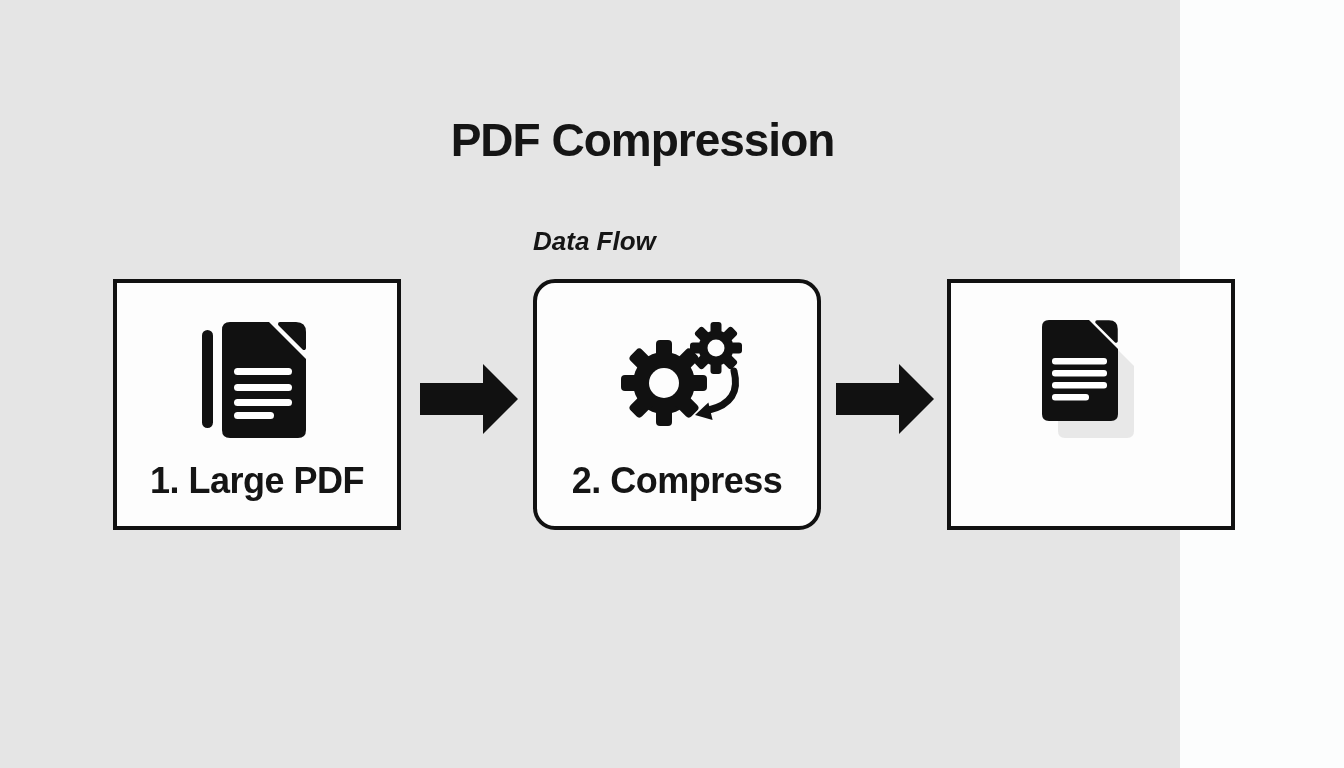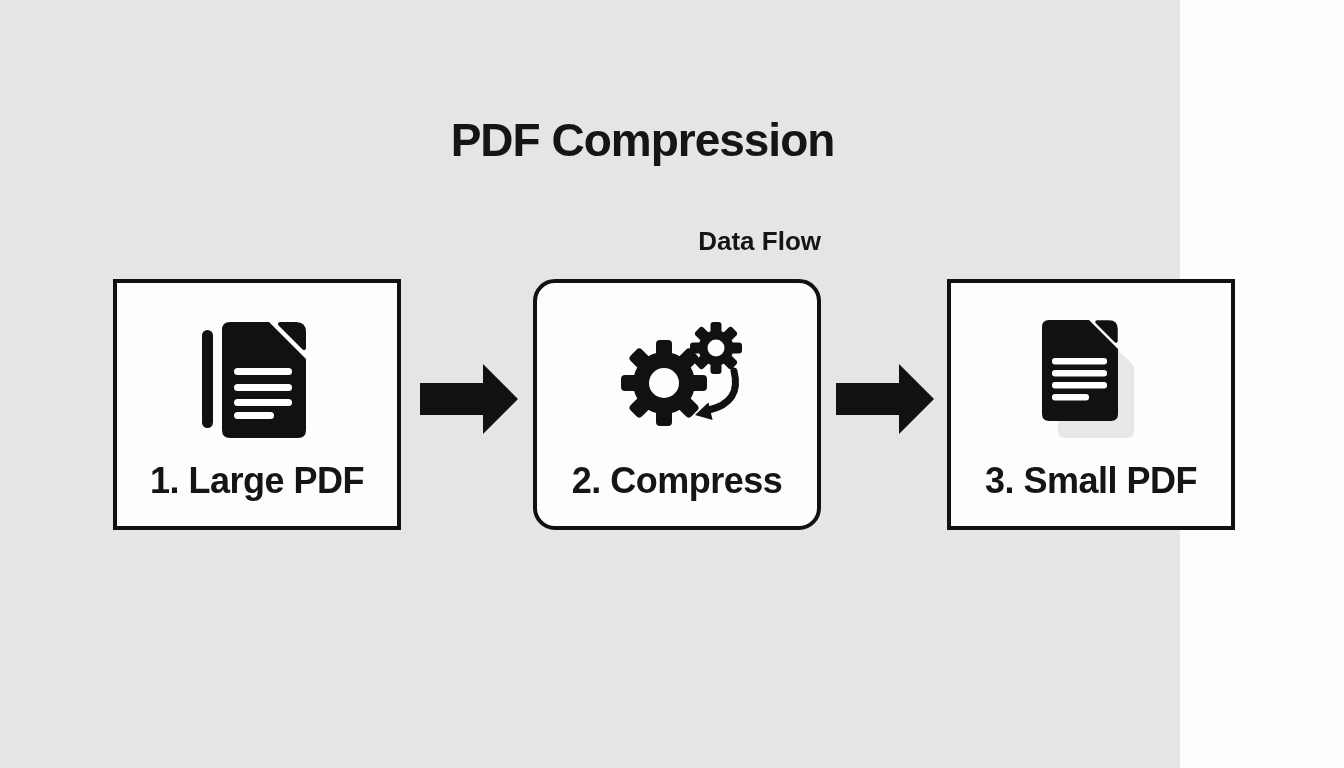--- a/index.html
+++ b/index.html
@@ -26,25 +26,26 @@
     font-weight: 700;
     letter-spacing: -1px;
     line-height: 1;
     color: #151515;
   }
   .flow-label {
     position: absolute;
     top: 228px;
     left: 533px;
     width: 288px;
-    text-align: right;
+    text-align: left;
     font-size: 26px;
     font-weight: 700;
     line-height: 1;
     color: #151515;
+    font-style: italic;
   }
   .node {
     position: absolute;
     top: 279px;
     width: 288px;
     height: 251px;
     border: 4px solid #111111;
     background: #fdfdfd;
   }
   .node-1 { left: 113px; }
@@ -150,16 +151,15 @@
         </g>
 
         <path d="M 8 0 L 48 0 L 77 29 L 77 94 Q 77 101 70 101 L 8 101 Q 1 101 1 94 L 1 7 Q 1 0 8 0 Z" fill="#111111"></path>
         <path d="M 56 2 L 75 21 L 75 9 Q 75 2 68 2 Z" fill="#111111" stroke="#111111" stroke-width="3.5" stroke-linejoin="round"></path>
         <rect x="11" y="38" width="55" height="6.5" rx="3" fill="#ffffff"></rect>
         <rect x="11" y="50" width="55" height="6.5" rx="3" fill="#ffffff"></rect>
         <rect x="11" y="62" width="55" height="6.5" rx="3" fill="#ffffff"></rect>
         <rect x="11" y="74" width="37" height="6.5" rx="3" fill="#ffffff"></rect>
       </svg>
     </div>
-    <div class="node-label">3. Small PDF</div>
   </div>
 
 </div>
 
 </body></html>

